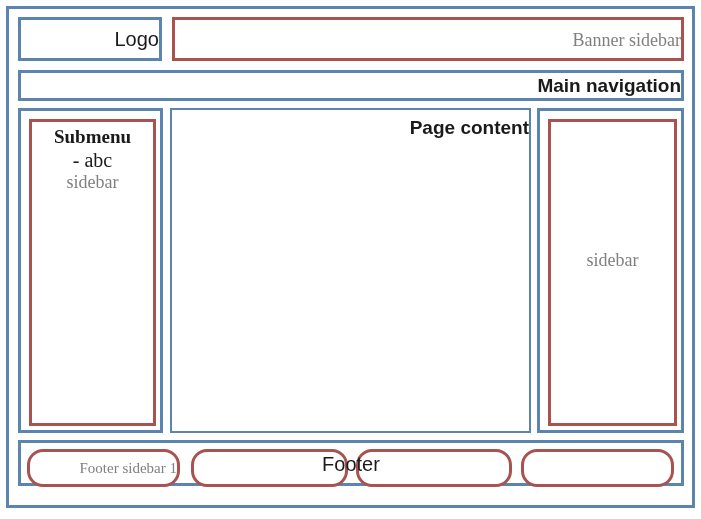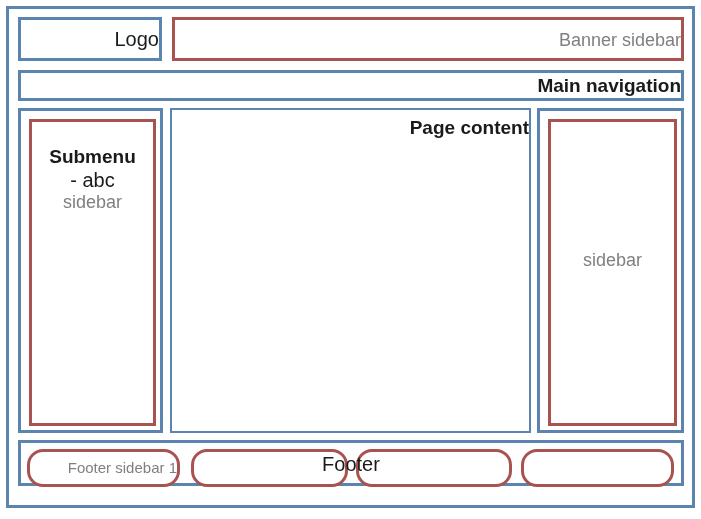--- a/index.html
+++ b/index.html
@@ -25,20 +25,21 @@
     justify-content: flex-end;
   }
   .blue {
     border: 3px solid #5b84ae;
   }
   .blue-thin {
     border: 2px solid #5b84ae;
   }
   .red {
     border: 3px solid #a8534f;
+    font-family: Liberation Serif, serif;
   }
 
   .label {
     display: block;
     text-align: center;
     white-space: nowrap;
     line-height: 1.12;
   }
   .lbl-dark {
     color: #1a1a1a;
@@ -98,21 +99,21 @@
     top: 108px;
     width: 145px;
     height: 325px;
   }
   #left-sidebar-inner {
     left: 8px;
     top: 8px;
     width: 127px;
     height: 307px;
     display: block;
-    padding-top: 24px;
+    padding-top: 4px;
   }
   #submenu-title {
     font-size: 19px;
     font-weight: 600;
   }
   .submenu-item {
     font-size: 20px;
     margin-top: 2px;
   }
   #left-sidebar-label {

